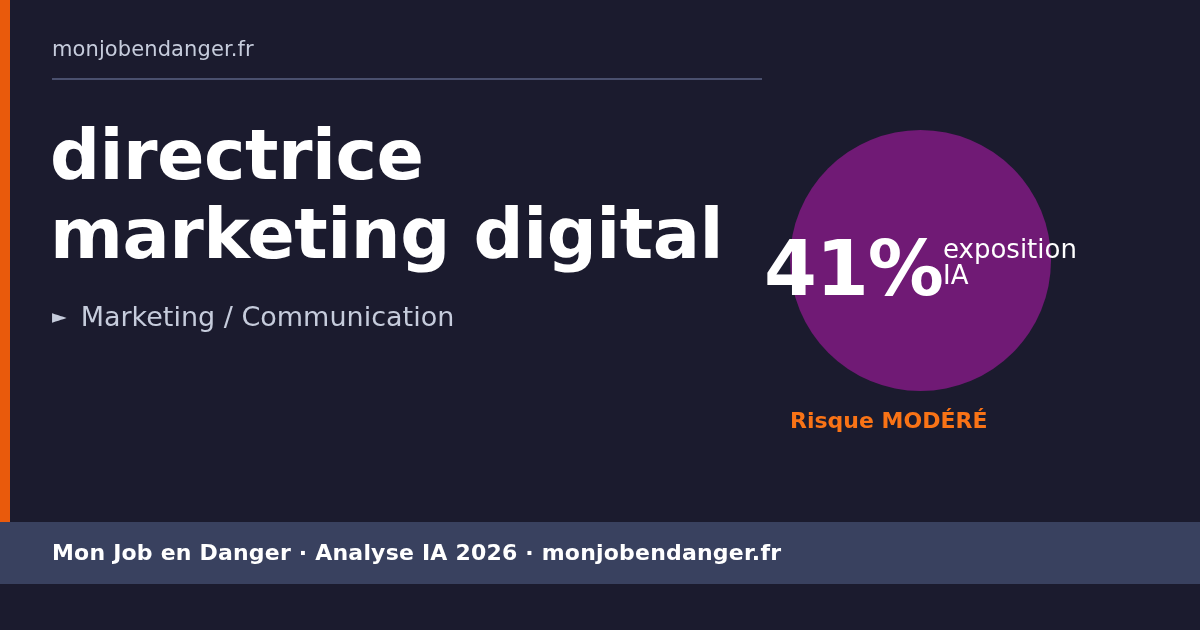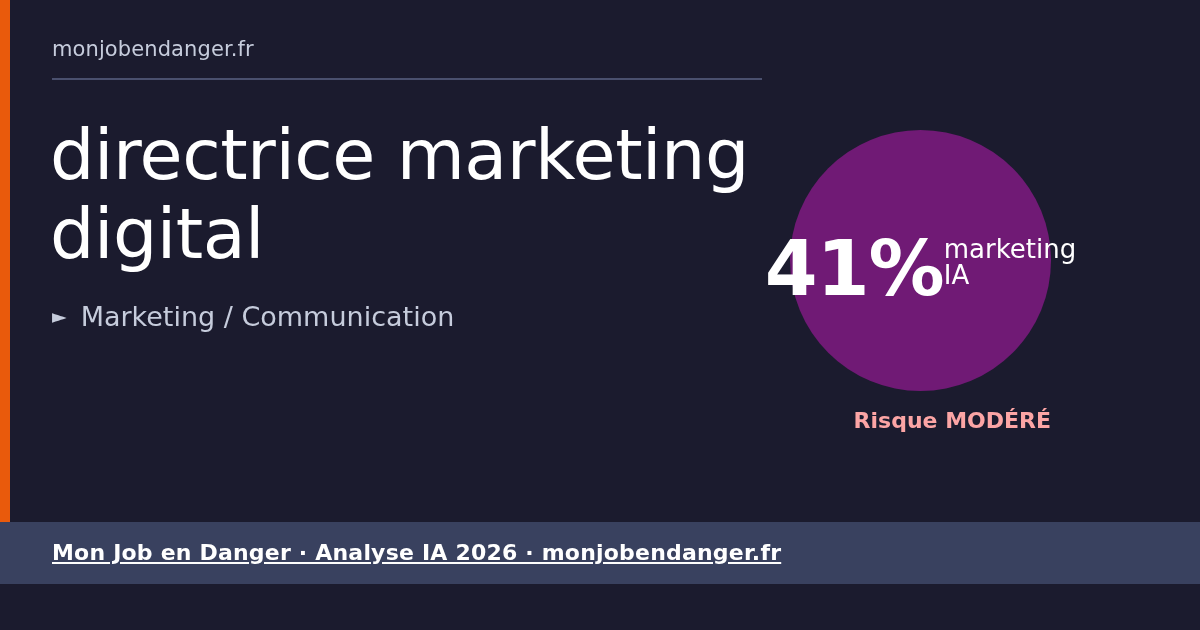--- a/index.html
+++ b/index.html
@@ -56,21 +56,21 @@
   }
 
   
   .job-title {
     position: absolute;
     left: 50px;
     top: 116px;
     width: 700px;
     font-family: "DejaVu Sans", sans-serif;
     font-size: 70px;
-    font-weight: 400;
+    font-weight: 700;
     color: #ffffff;
     line-height: 1.13;
     letter-spacing: -0.5px;
     margin: 0;
   }
 
   
   .meta-sector {
     position: absolute;
     left: 52px;
@@ -132,25 +132,25 @@
     color: #ffffff;
     line-height: 1;
     margin-top: 2px;
   }
 
   .risk-label {
     position: absolute;
     left: 790px;
     top: 408px;
     width: 261px;
-    text-align: right;
+    text-align: left;
     font-family: "DejaVu Sans", sans-serif;
     font-size: 22px;
     font-weight: 700;
-    color: #fca5a5;
+    color: #f97316;
     line-height: 1.2;
   }
 
   
   .footer {
     position: absolute;
     left: 0;
     bottom: 0;
     width: 1200px;
     height: 62px;
@@ -159,21 +159,20 @@
     align-items: center;
   }
   .footer-text {
     margin-left: 52px;
     font-family: "DejaVu Sans", sans-serif;
     font-size: 22px;
     font-weight: 700;
     color: #ffffff;
     letter-spacing: 0.2px;
     line-height: 1;
-    text-decoration: underline;
   }
 </style>
 </head>
 <body>
 
 <div class="card">
 
   <div class="accent-bar"></div>
 
   <div class="brand">monjobendanger.fr</div>
@@ -182,21 +181,21 @@
 
   <h1 class="job-title">directrice marketing digital</h1>
 
   <div class="meta-sector">
     <span class="caret">►</span><span>Marketing / Communication</span>
   </div>
 
 
   <div class="score-badge">
     <div class="score-value">41%</div>
-    <div class="score-caption">marketing IA</div>
+    <div class="score-caption">exposition IA</div>
   </div>
 
   <div class="risk-label">Risque MODÉRÉ</div>
 
   <div class="footer">
     <div class="footer-text">Mon Job en Danger · Analyse IA 2026 · monjobendanger.fr</div>
   </div>
 
 </div>
 

